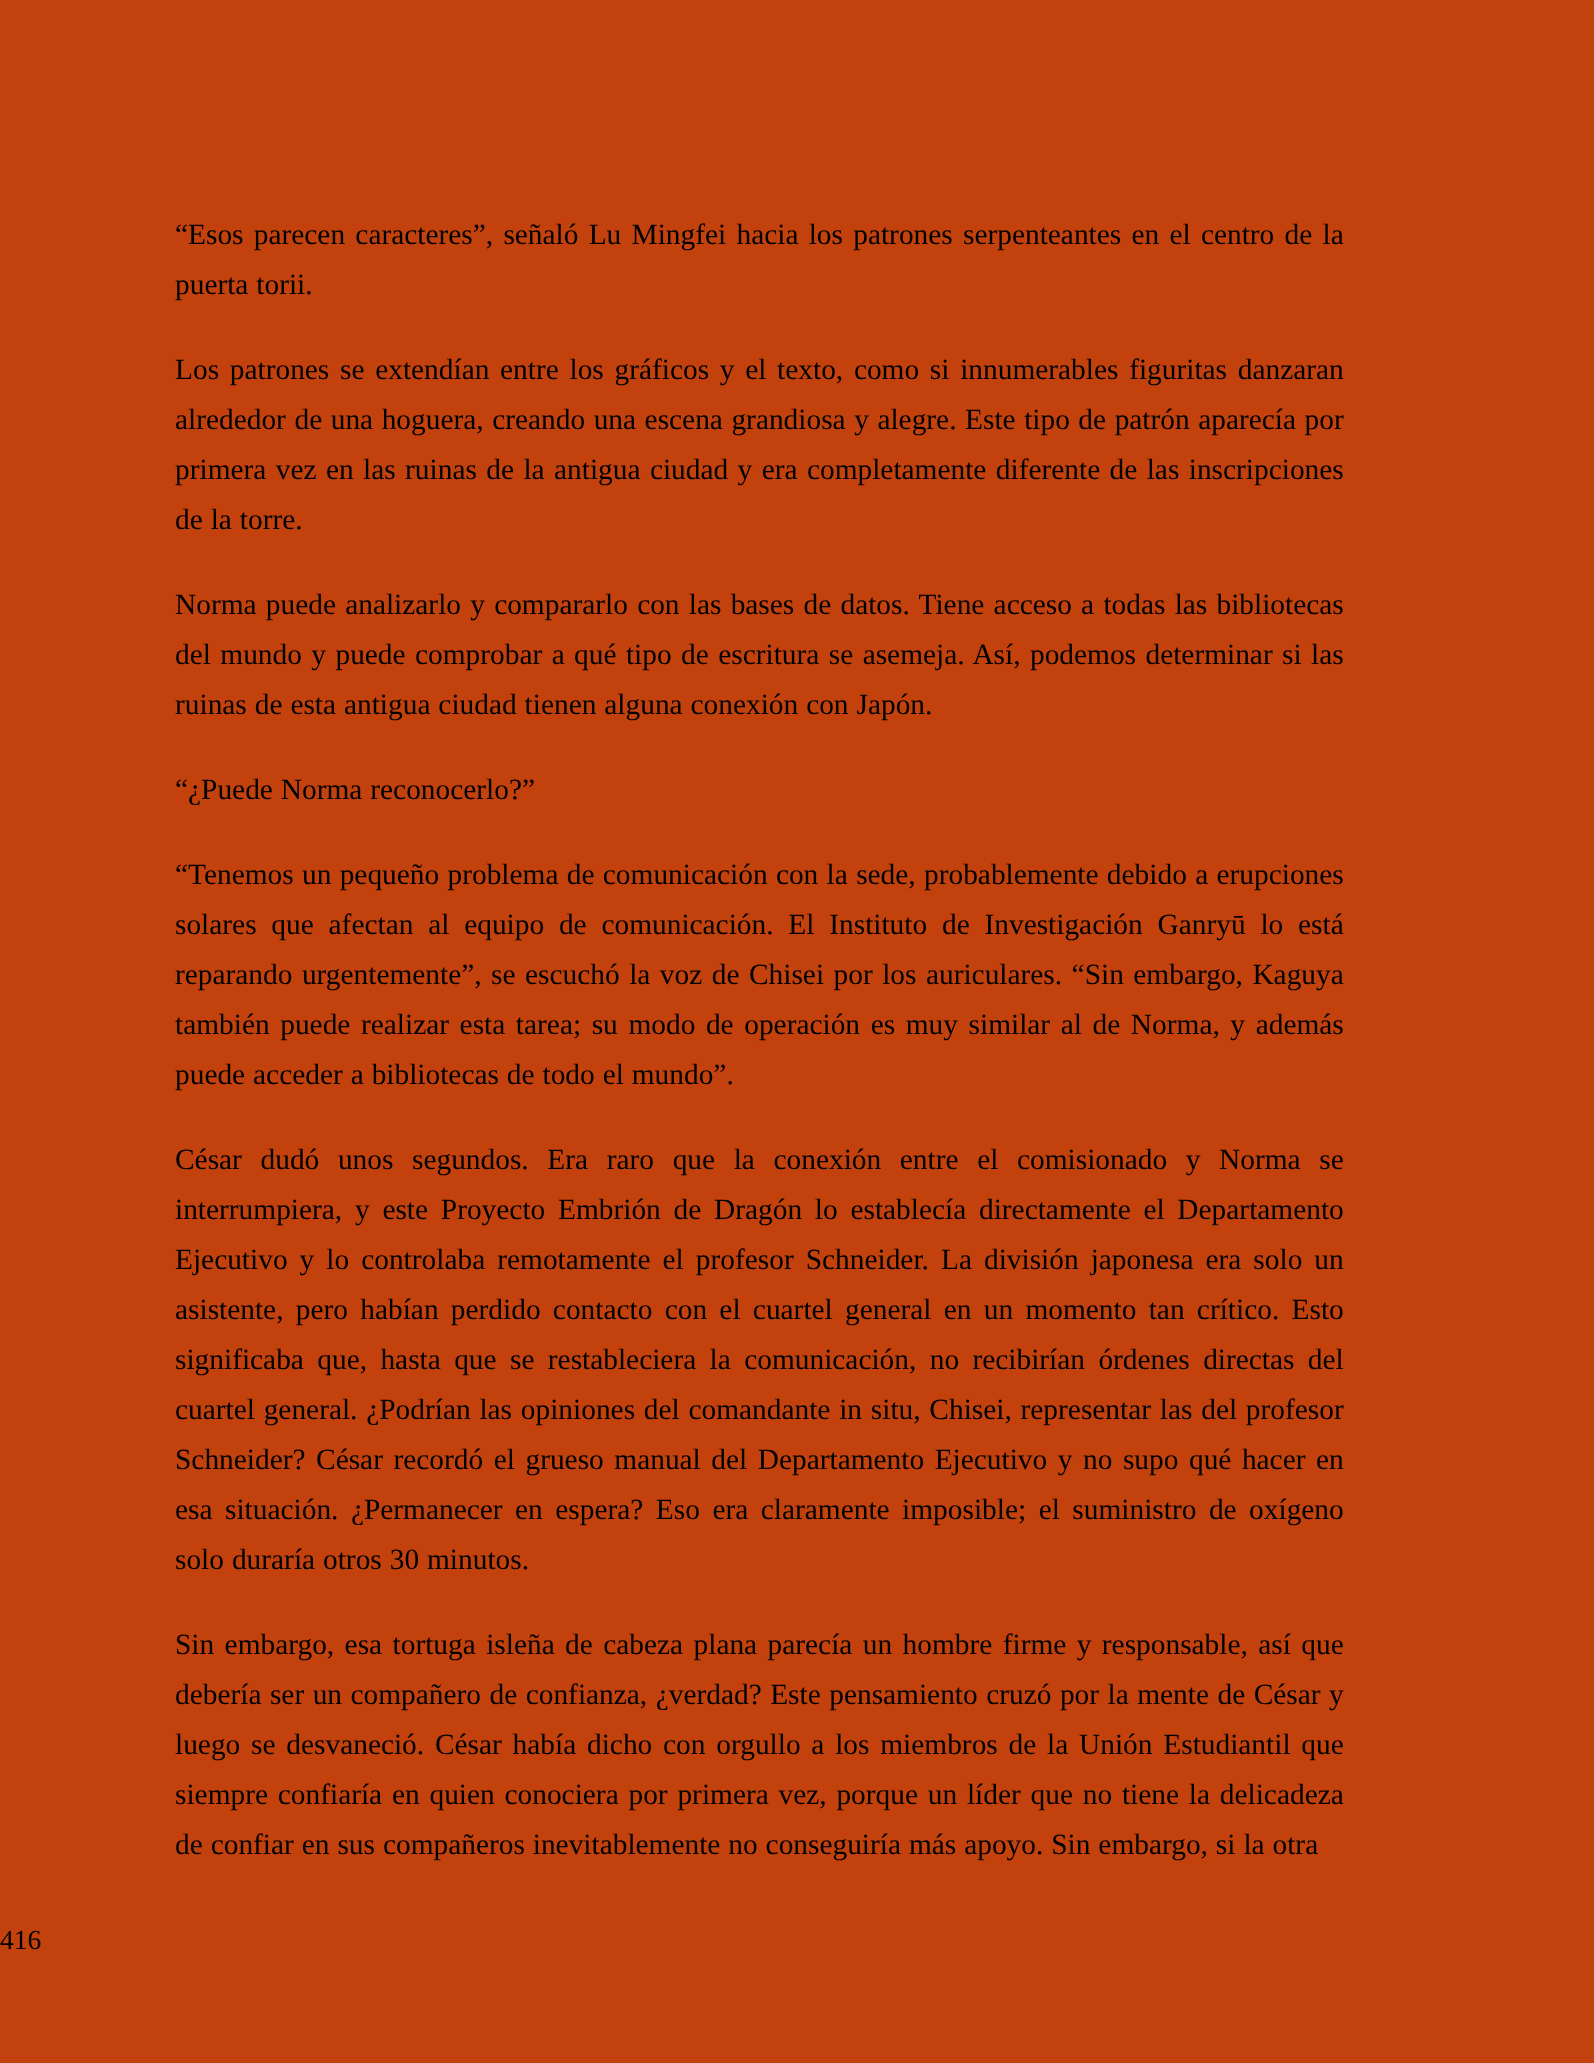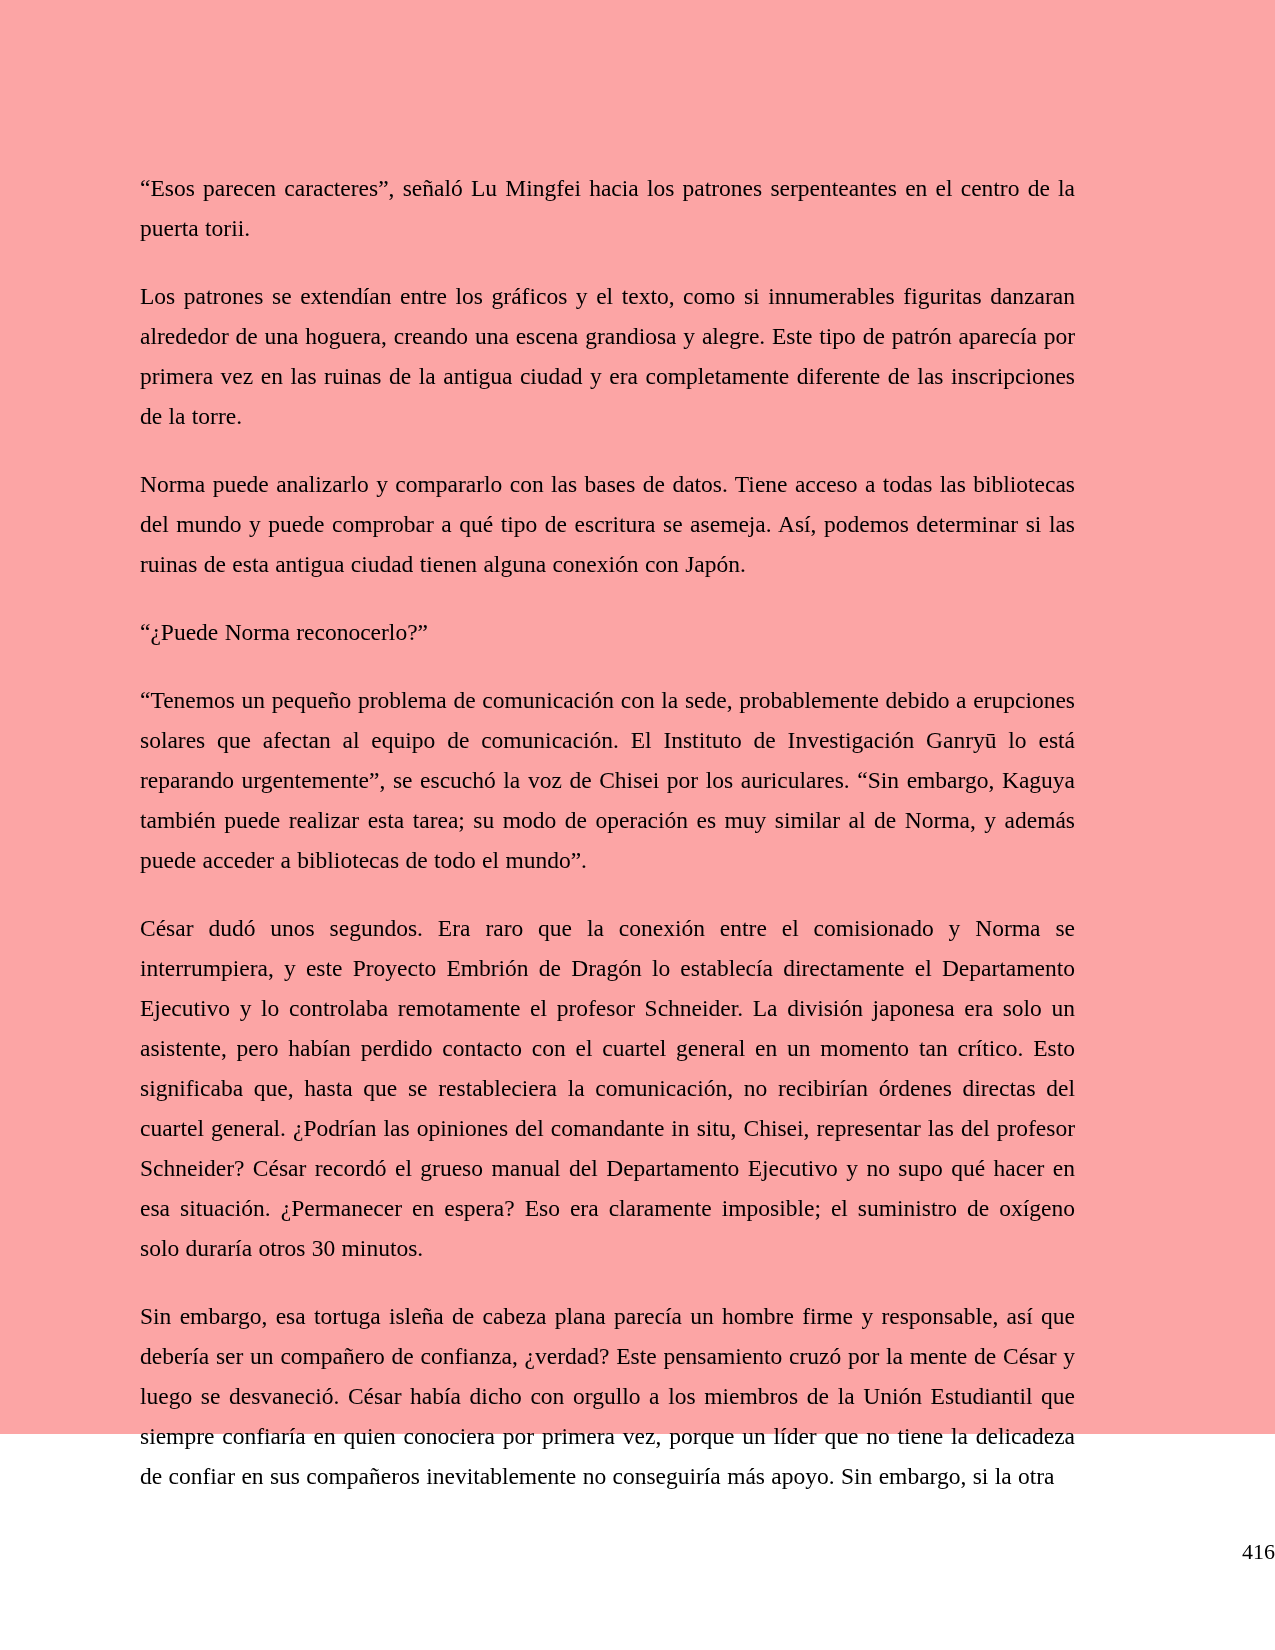--- a/index.html
+++ b/index.html
@@ -13,22 +13,22 @@
     position: relative;
     font-family: "Liberation Serif", "DejaVu Serif", serif;
     color: #000000;
     overflow: hidden;
   }
   .page {
     position: absolute;
     top: 0;
     left: 0;
     width: 1275px;
-    height: 1434px;
-    background: #fca5a5;
+    height: 1650px;
+    background: #c2410c;
     box-sizing: border-box;
   }
   .content {
     position: absolute;
     left: 140px;
     top: 168px;
     width: 935px;
   }
   .para {
     font-size: 23.5px;
@@ -41,21 +41,21 @@
     word-spacing: 0.02em;
   }
   .para:last-child {
     margin-bottom: 17px;
   }
   .page-number {
     position: absolute;
     left: 0;
     right: 0;
     top: 1538px;
-    text-align: right;
+    text-align: left;
     font-size: 22px;
     line-height: 28px;
     font-family: "Liberation Serif", "DejaVu Serif", serif;
   }
 </style>
 </head>
 <body>
 
 <div class="page">
 

